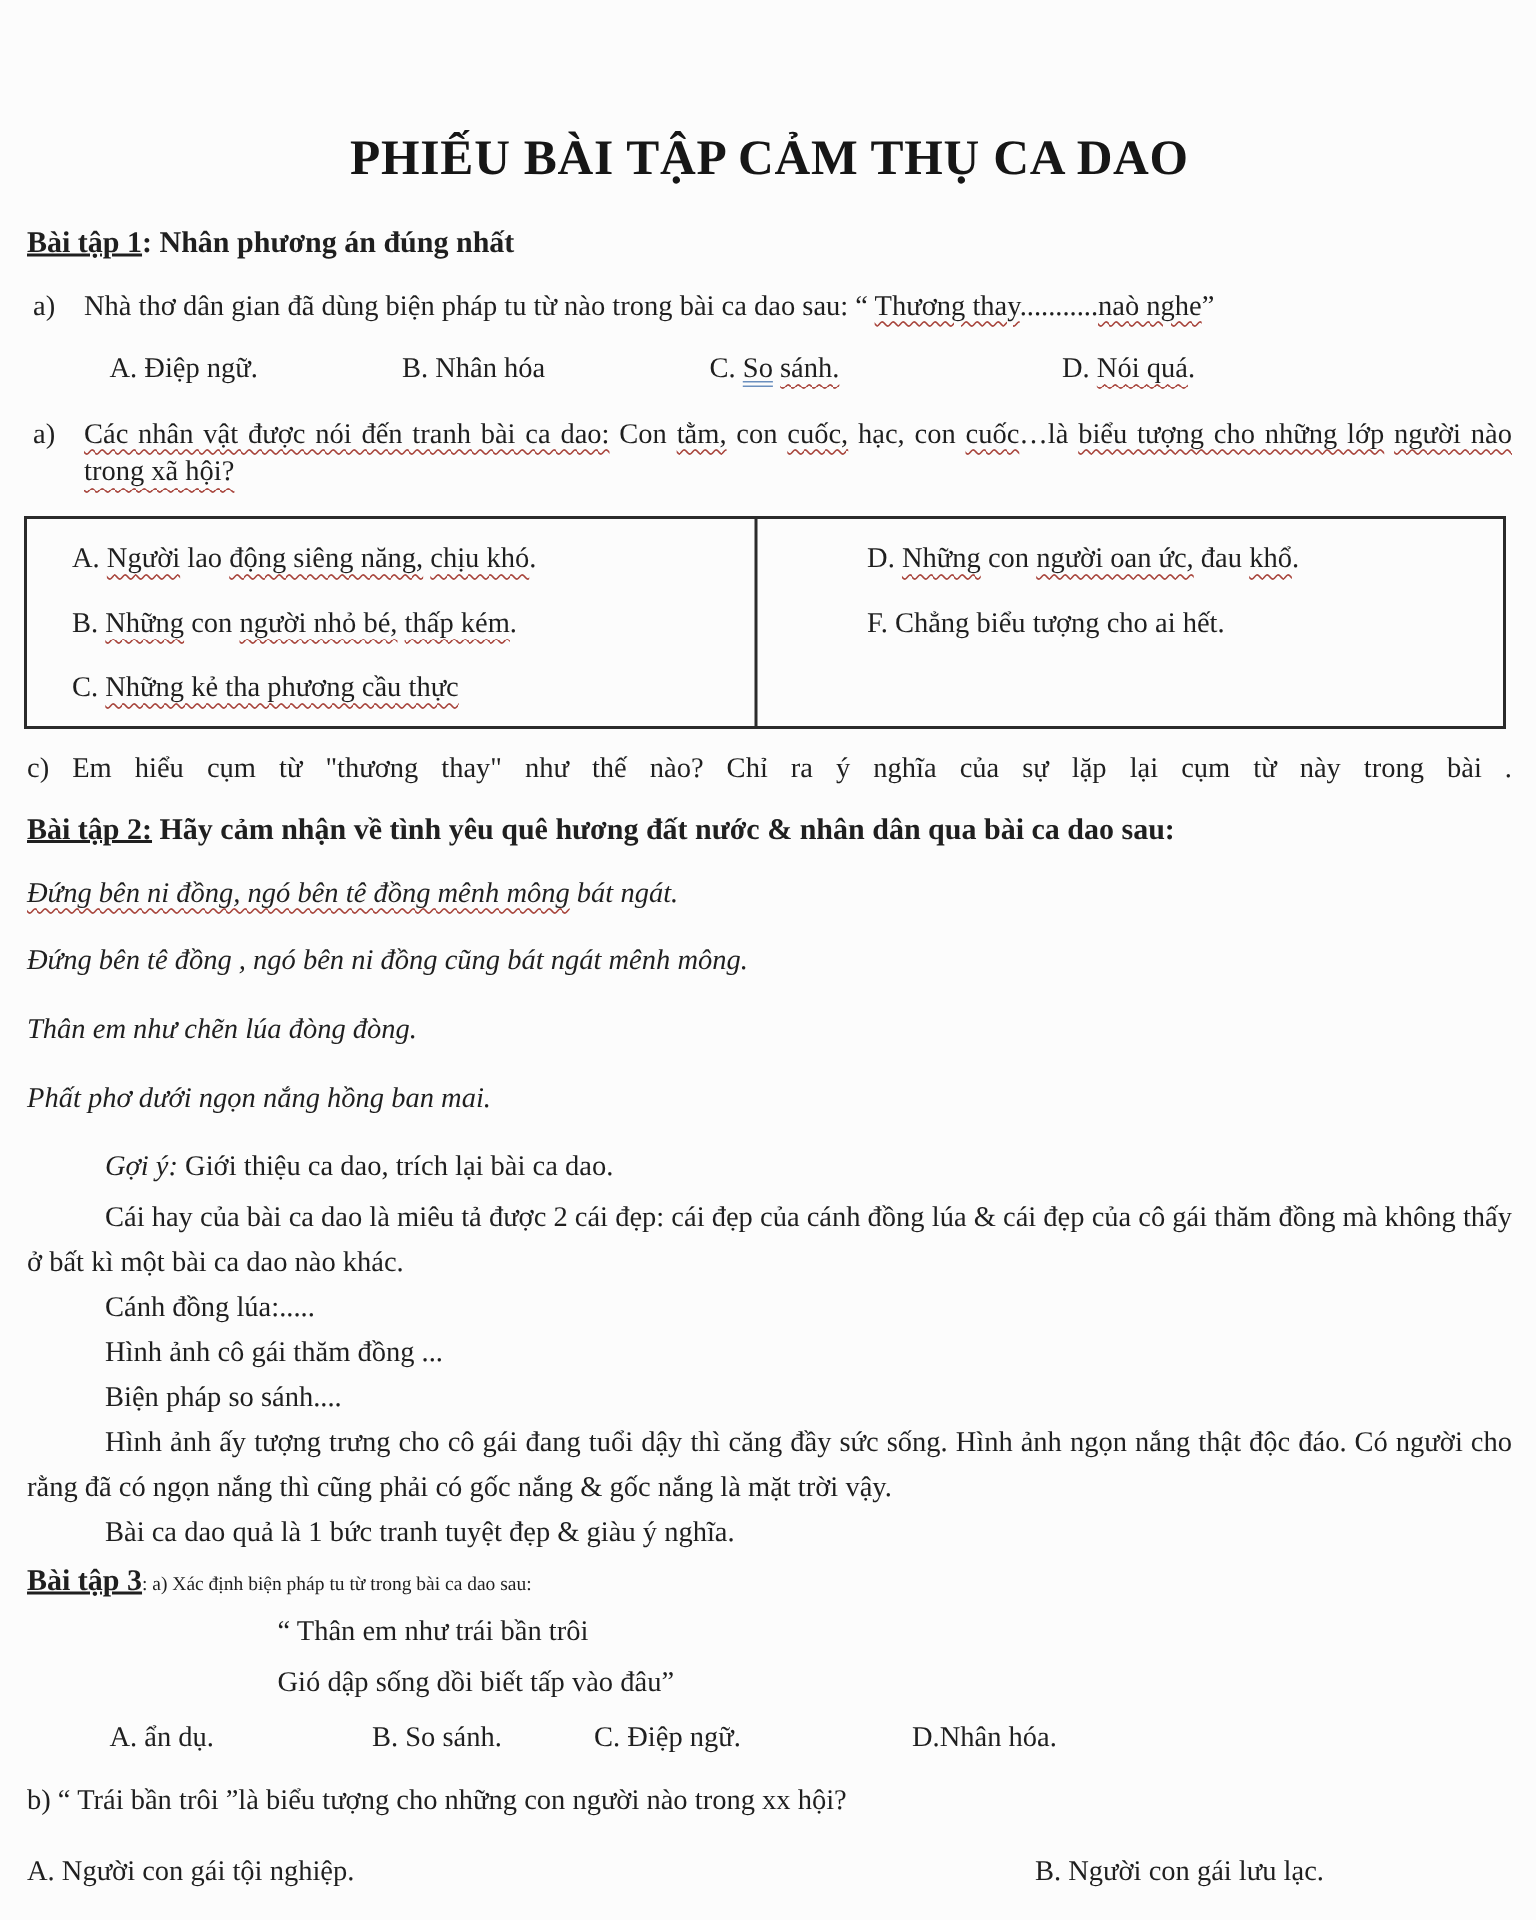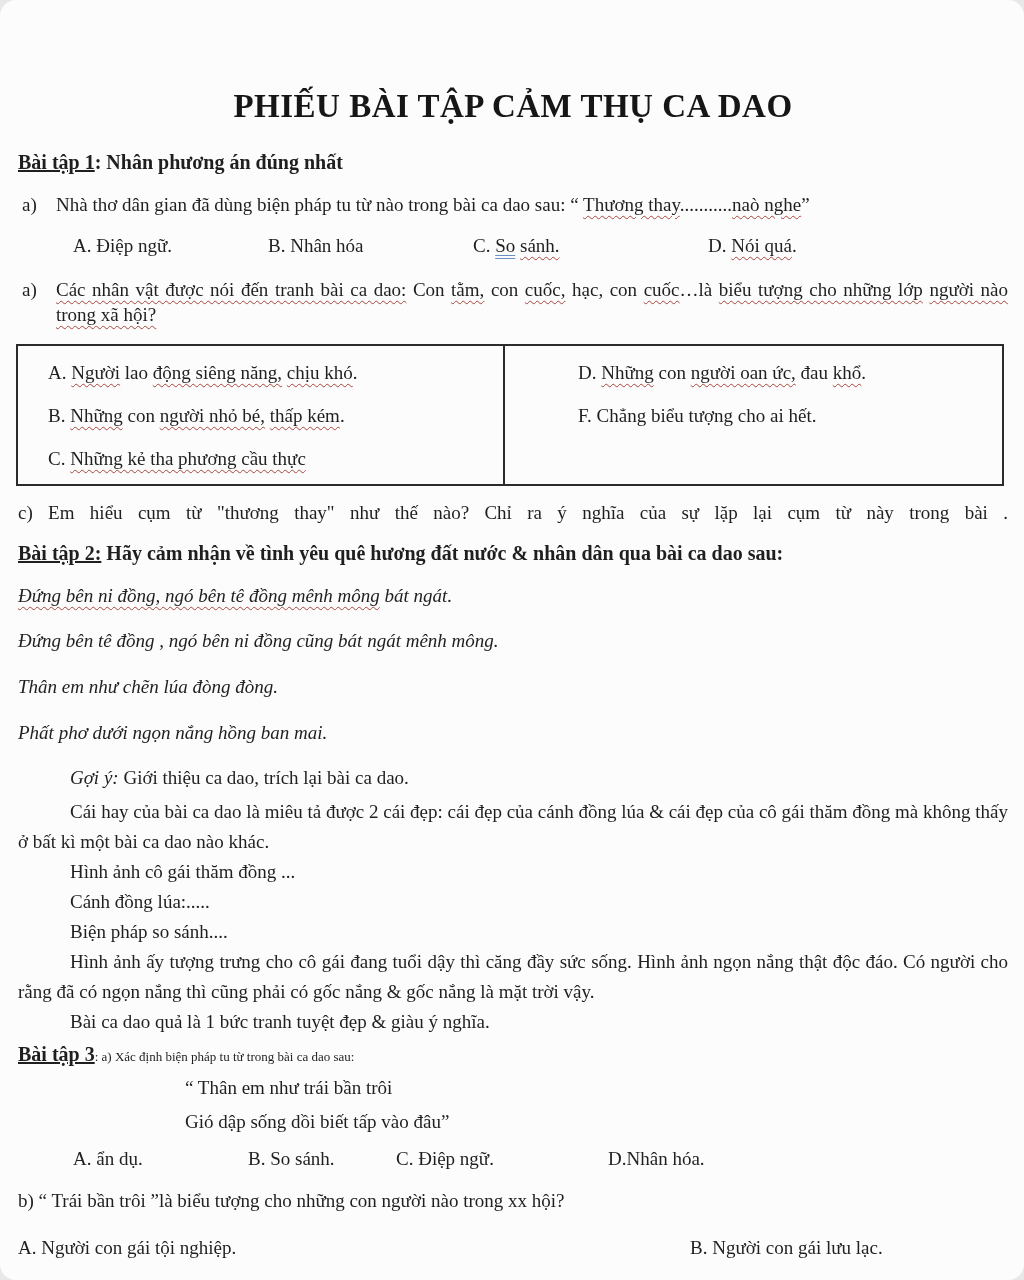--- a/index.html
+++ b/index.html
@@ -8,21 +8,20 @@
     width:1024px; height:1280px;
     margin:0 auto;
     background:#fcfcfc;
     box-sizing:border-box;
     padding:84px 16px 10px 18px;
     overflow:hidden;
     font-family:"Liberation Serif","DejaVu Serif",serif;
     color:#1f1f1f;
     font-size:19px;
     line-height:1.35;
-    border-radius:16px;
   }
   .title {
     margin:0 0 20px 0;
     text-align:center;
     font-size:33px;
     font-weight:bold;
     letter-spacing:0.5px;
     color:#161616;
   }
   .ex-heading { margin:0 0 16px 0; font-size:20px; }
@@ -132,22 +131,22 @@
 
   <p class="poem-line"><span class="seg-sq">Đứng bên ni đồng, ngó bên tê đồng mênh mông</span><span> bát ngát.</span></p>
   <p class="poem-line"><span>Đứng bên tê đồng , ngó bên ni đồng cũng bát ngát mênh mông.</span></p>
   <p class="poem-line"><span>Thân em như chẽn lúa đòng đòng.</span></p>
   <p class="poem-line"><span>Phất phơ dưới ngọn nắng hồng ban mai.</span></p>
 
   <p class="goiy"><span class="label">Gợi ý:</span><span> Giới thiệu ca dao, trích lại bài ca dao.</span></p>
 
   <p class="para">Cái hay của bài ca dao là miêu tả được 2 cái đẹp: cái đẹp của cánh đồng lúa &amp; cái đẹp của cô gái thăm đồng mà không thấy ở bất kì một bài ca dao nào khác.</p>
 
+  <p class="fill-line">Cánh đồng lúa:.....</p>
   <p class="fill-line">Hình ảnh cô gái thăm đồng ...</p>
-  <p class="fill-line">Cánh đồng lúa:.....</p>
   <p class="fill-line">Biện pháp so sánh....</p>
 
   <p class="para">Hình ảnh ấy tượng trưng cho cô gái đang tuổi dậy thì căng đầy sức sống. Hình ảnh ngọn nắng thật độc đáo. Có người cho rằng đã có ngọn nắng thì cũng phải có gốc nắng &amp; gốc nắng là mặt trời vậy.</p>
 
   <p class="conclusion">Bài ca dao quả là 1 bức tranh tuyệt đẹp &amp; giàu ý nghĩa.</p>
 
   <p class="ex-heading" style="margin-bottom:10px"><span class="label">Bài tập 3</span><span class="rest-normal">: a)  Xác định biện pháp tu từ trong bài ca dao sau:</span></p>
 
   <p class="quote-line">“ Thân em như trái bần trôi</p>
   <p class="quote-line">Gió dập sống dồi biết tấp vào đâu”</p>

